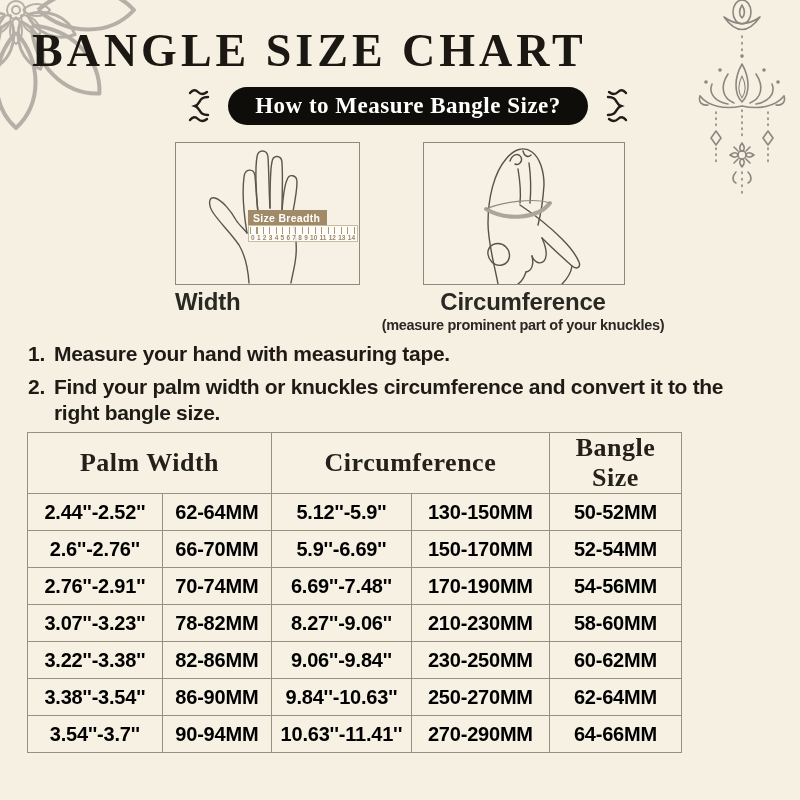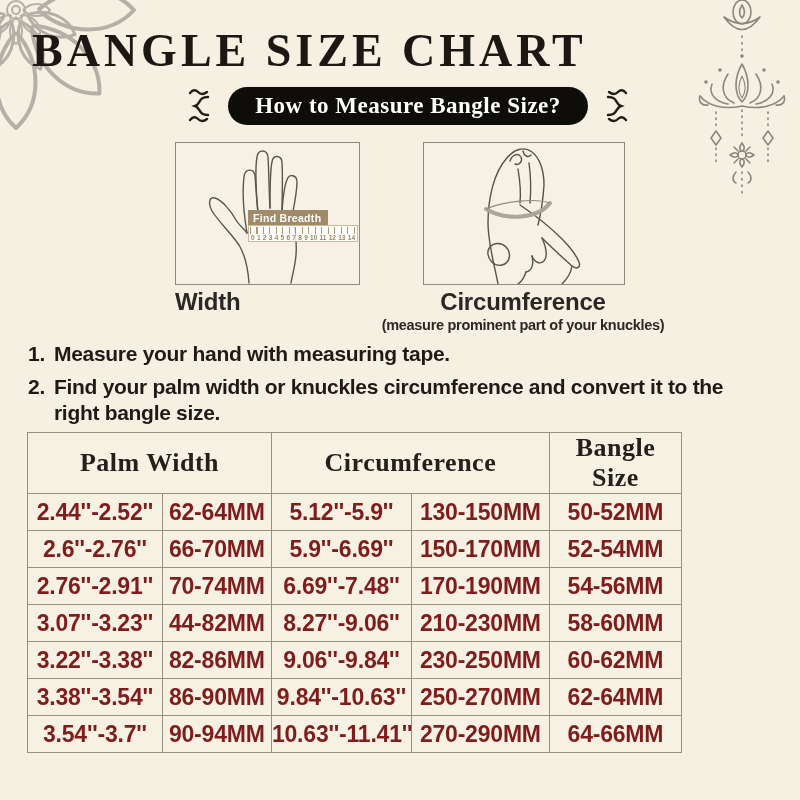--- a/index.html
+++ b/index.html
@@ -53,21 +53,21 @@
   .instr .num{flex:0 0 26px;}
   .instr .txt{flex:1;}
 
   
   table.size-table{position:absolute;left:27px;top:432px;width:655px;
     border-collapse:collapse;table-layout:fixed;}
   .size-table th,.size-table td{border:1px solid #96927f;text-align:center;
     background:#f6f1e3;padding:0;}
   .size-table th{height:44px;font-family:"Liberation Serif",serif;font-weight:700;
     font-size:26px;color:#24211c;letter-spacing:0.5px;}
-  .size-table td{height:36px;font-size:23px;font-weight:700;color:#7f1d1d;
+  .size-table td{height:36px;font-size:20px;font-weight:700;color:#000000;
     letter-spacing:-0.2px;}
 </style>
 </head>
 <body>
 
 <div class="page">
 
   <svg class="mandala" width="150" height="150" viewBox="0 0 150 150">
     <g transform="translate(16,10)" stroke="#b4b0a7" fill="none" stroke-width="4" stroke-linejoin="round">
       <g>
@@ -158,21 +158,21 @@
     <svg width="183" height="141" viewBox="0 0 183 141">
       <g stroke="#5a564e" fill="none" stroke-width="1.4" stroke-linecap="round" stroke-linejoin="round">
         <path d="M73,140 C72,125 69,112 63,102 C55,90 42,78 36,68 C32,61 33,53 39,55 C46,57 55,68 60,77 C63,82 68,86 71,90"></path>
         <path d="M71,90 C68,72 66,50 68,34 C69,25 78,25 79,33 C80,45 81,60 82,70"></path>
         <path d="M82,70 C80,52 79,24 81,14 C82,6 91,6 92,14 C93,30 93,50 94,65"></path>
         <path d="M94,65 C94,48 94,27 96,19 C97,11 106,12 106,20 C107,34 106,52 106,68"></path>
         <path d="M106,68 C107,55 108,43 111,37 C113,30 121,32 121,39 C121,49 118,63 116,74"></path>
         <path d="M116,74 C119,86 121,100 120,112 C119,124 116,133 115,140"></path>
       </g>
     </svg>
-    <div class="ruler-label">Find Breadth</div>
+    <div class="ruler-label">Size Breadth</div>
     <div class="ruler">
       <div class="ruler-ticks"></div>
       <div class="ruler-numbers">
           <span>0</span>
           <span>1</span>
           <span>2</span>
           <span>3</span>
           <span>4</span>
           <span>5</span>
           <span>6</span>
@@ -257,21 +257,21 @@
         </tr>
         <tr>
           <td>2.76''-2.91''</td>
           <td>70-74MM</td>
           <td>6.69''-7.48''</td>
           <td>170-190MM</td>
           <td>54-56MM</td>
         </tr>
         <tr>
           <td>3.07''-3.23''</td>
-          <td>44-82MM</td>
+          <td>78-82MM</td>
           <td>8.27''-9.06''</td>
           <td>210-230MM</td>
           <td>58-60MM</td>
         </tr>
         <tr>
           <td>3.22''-3.38''</td>
           <td>82-86MM</td>
           <td>9.06''-9.84''</td>
           <td>230-250MM</td>
           <td>60-62MM</td>

